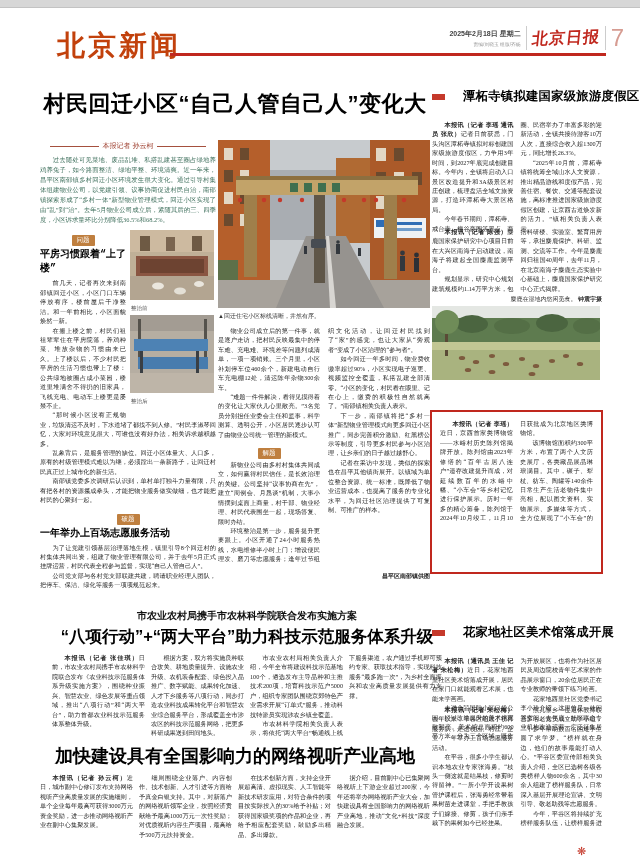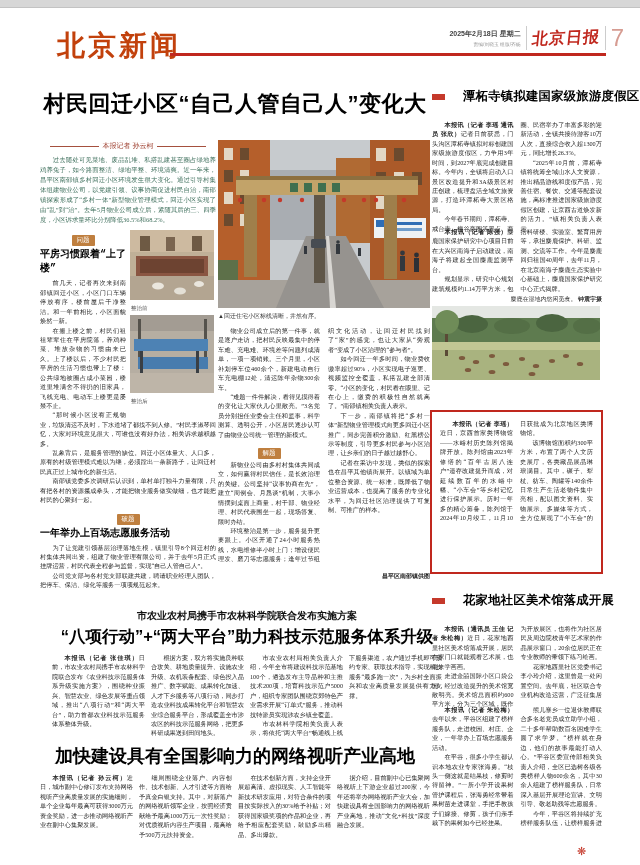--- a/index.html
+++ b/index.html
@@ -293,21 +293,21 @@
     </svg>
   </div>
 
   <div class="hibox">
     <div class="rcols" style="height:114px;">
       <p class="bt"><b>本报讯（记者 李瑶）</b><span>近日，京西首家类博物馆——水峪村历史陈列馆揭牌开放。陈列馆由2023年修缮的“百年古居八连户”遗存改建提升而成，对延续数百年的水峪中幡、“小车会”等乡村记忆进行保护展示。历时一年多的精心筹备，陈列馆于2024年10月竣工，11月10日获批成为北京地区类博物馆。</span></p>
       <p class="bt">该博物馆面积约300平方米，布置了两个人文历史展厅，各类藏品展品琳琅满目。其中，碾子、犁杖、纺车、陶罐等140余件日常生产生活老物件集中亮相，配以图文资料、实物展示、多媒体等方式，全方位展现了“小车会”的历史发展、表演形式及文化价值。</p>
     </div>
   </div>
 
-  <div class="rart" style="top:580px;">
+  <div class="rart" style="top:612px;">
     <div class="rhead">
       <span class="rlabel">朝阳</span>
       <h2>花家地社区美术馆落成开展</h2>
     </div>
     <div class="rcols" style="height:94px;">
       <p class="bt"><b>本报讯（通讯员 王佳 记者 朱松梅）</b><span>近日，花家地西里社区美术馆落成开展，居民在家门口就能观看艺术展，也能来学画画。</span></p>
       <p class="bt">走进金囍国际小区口袋公园，经过改造提升的美术馆宽敞明亮。美术馆总面积约600平方米，分为三个区域，既作为开放展区，也将作为社区居民及周边院校青年艺术家的作品展示窗口，20余位居民正在专业教师的带领下练习绘画。</p>
       <p class="bt">花家地西里社区党委书记李小玲介绍，这里曾是一处闲置空间。去年底，社区联合专业机构改造运营，广泛征集居民意见建议，确定了“艺术+社区”的服务方案。</p>
     </div>
   </div>

